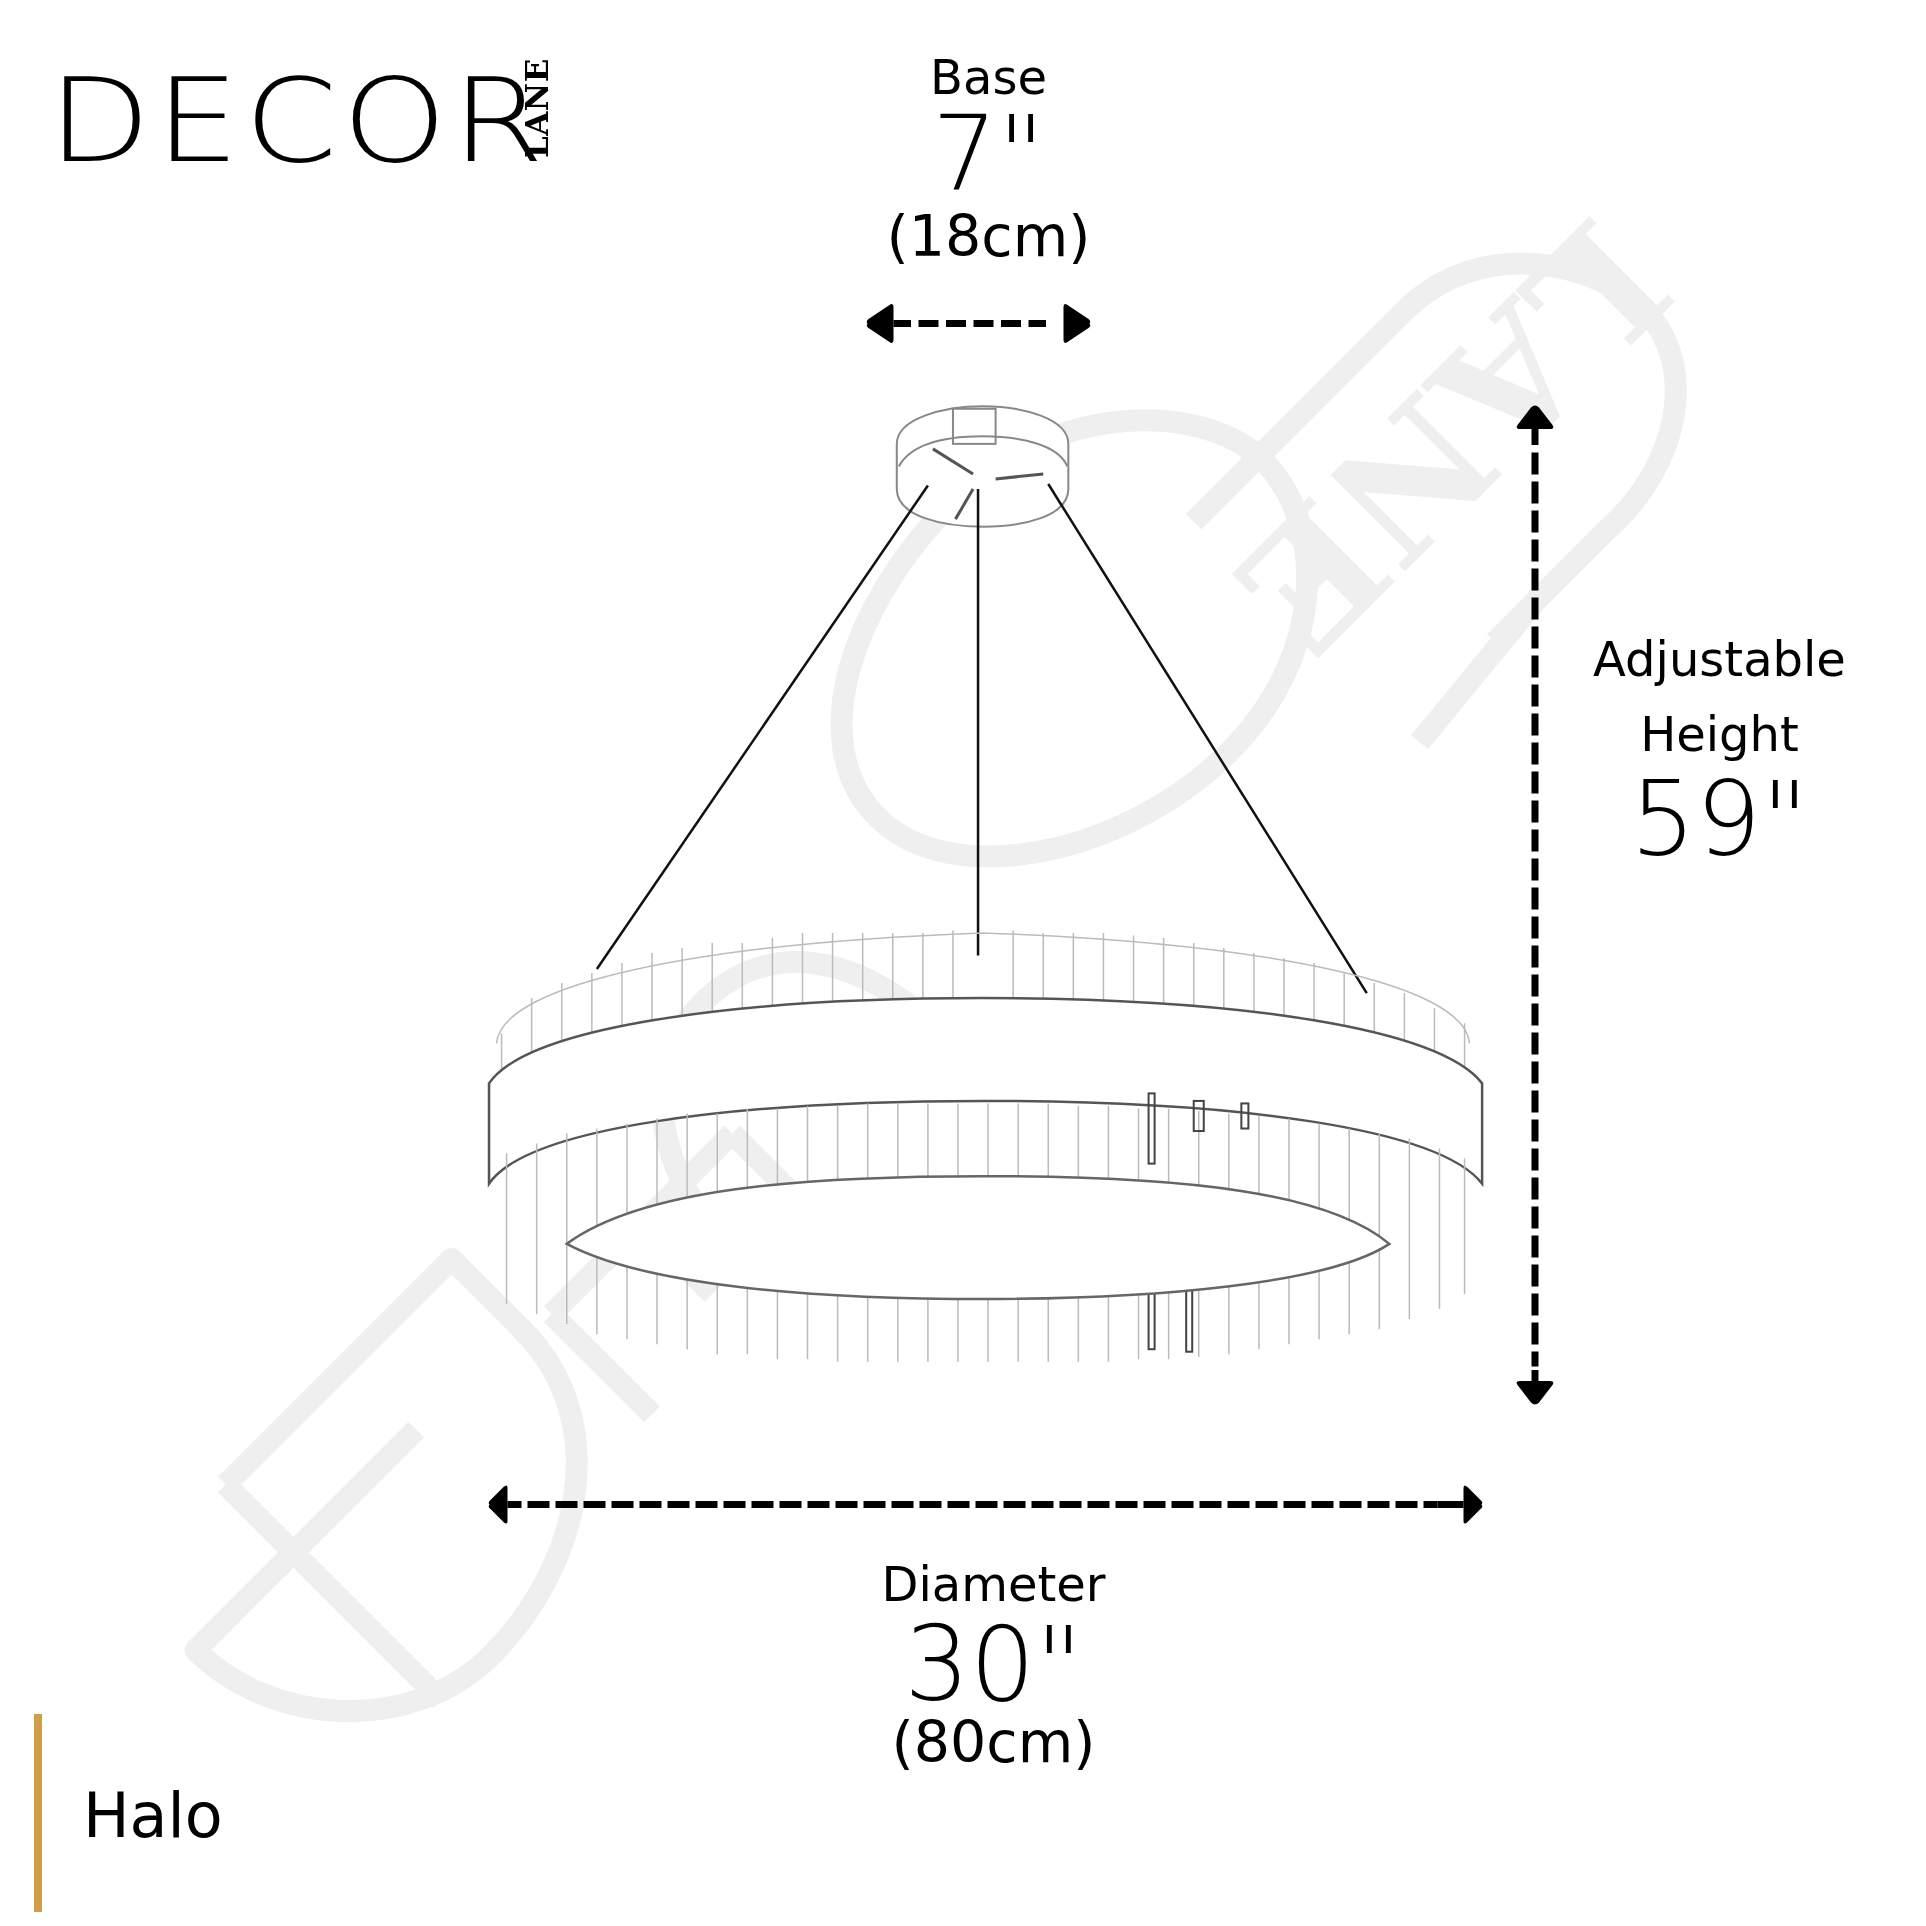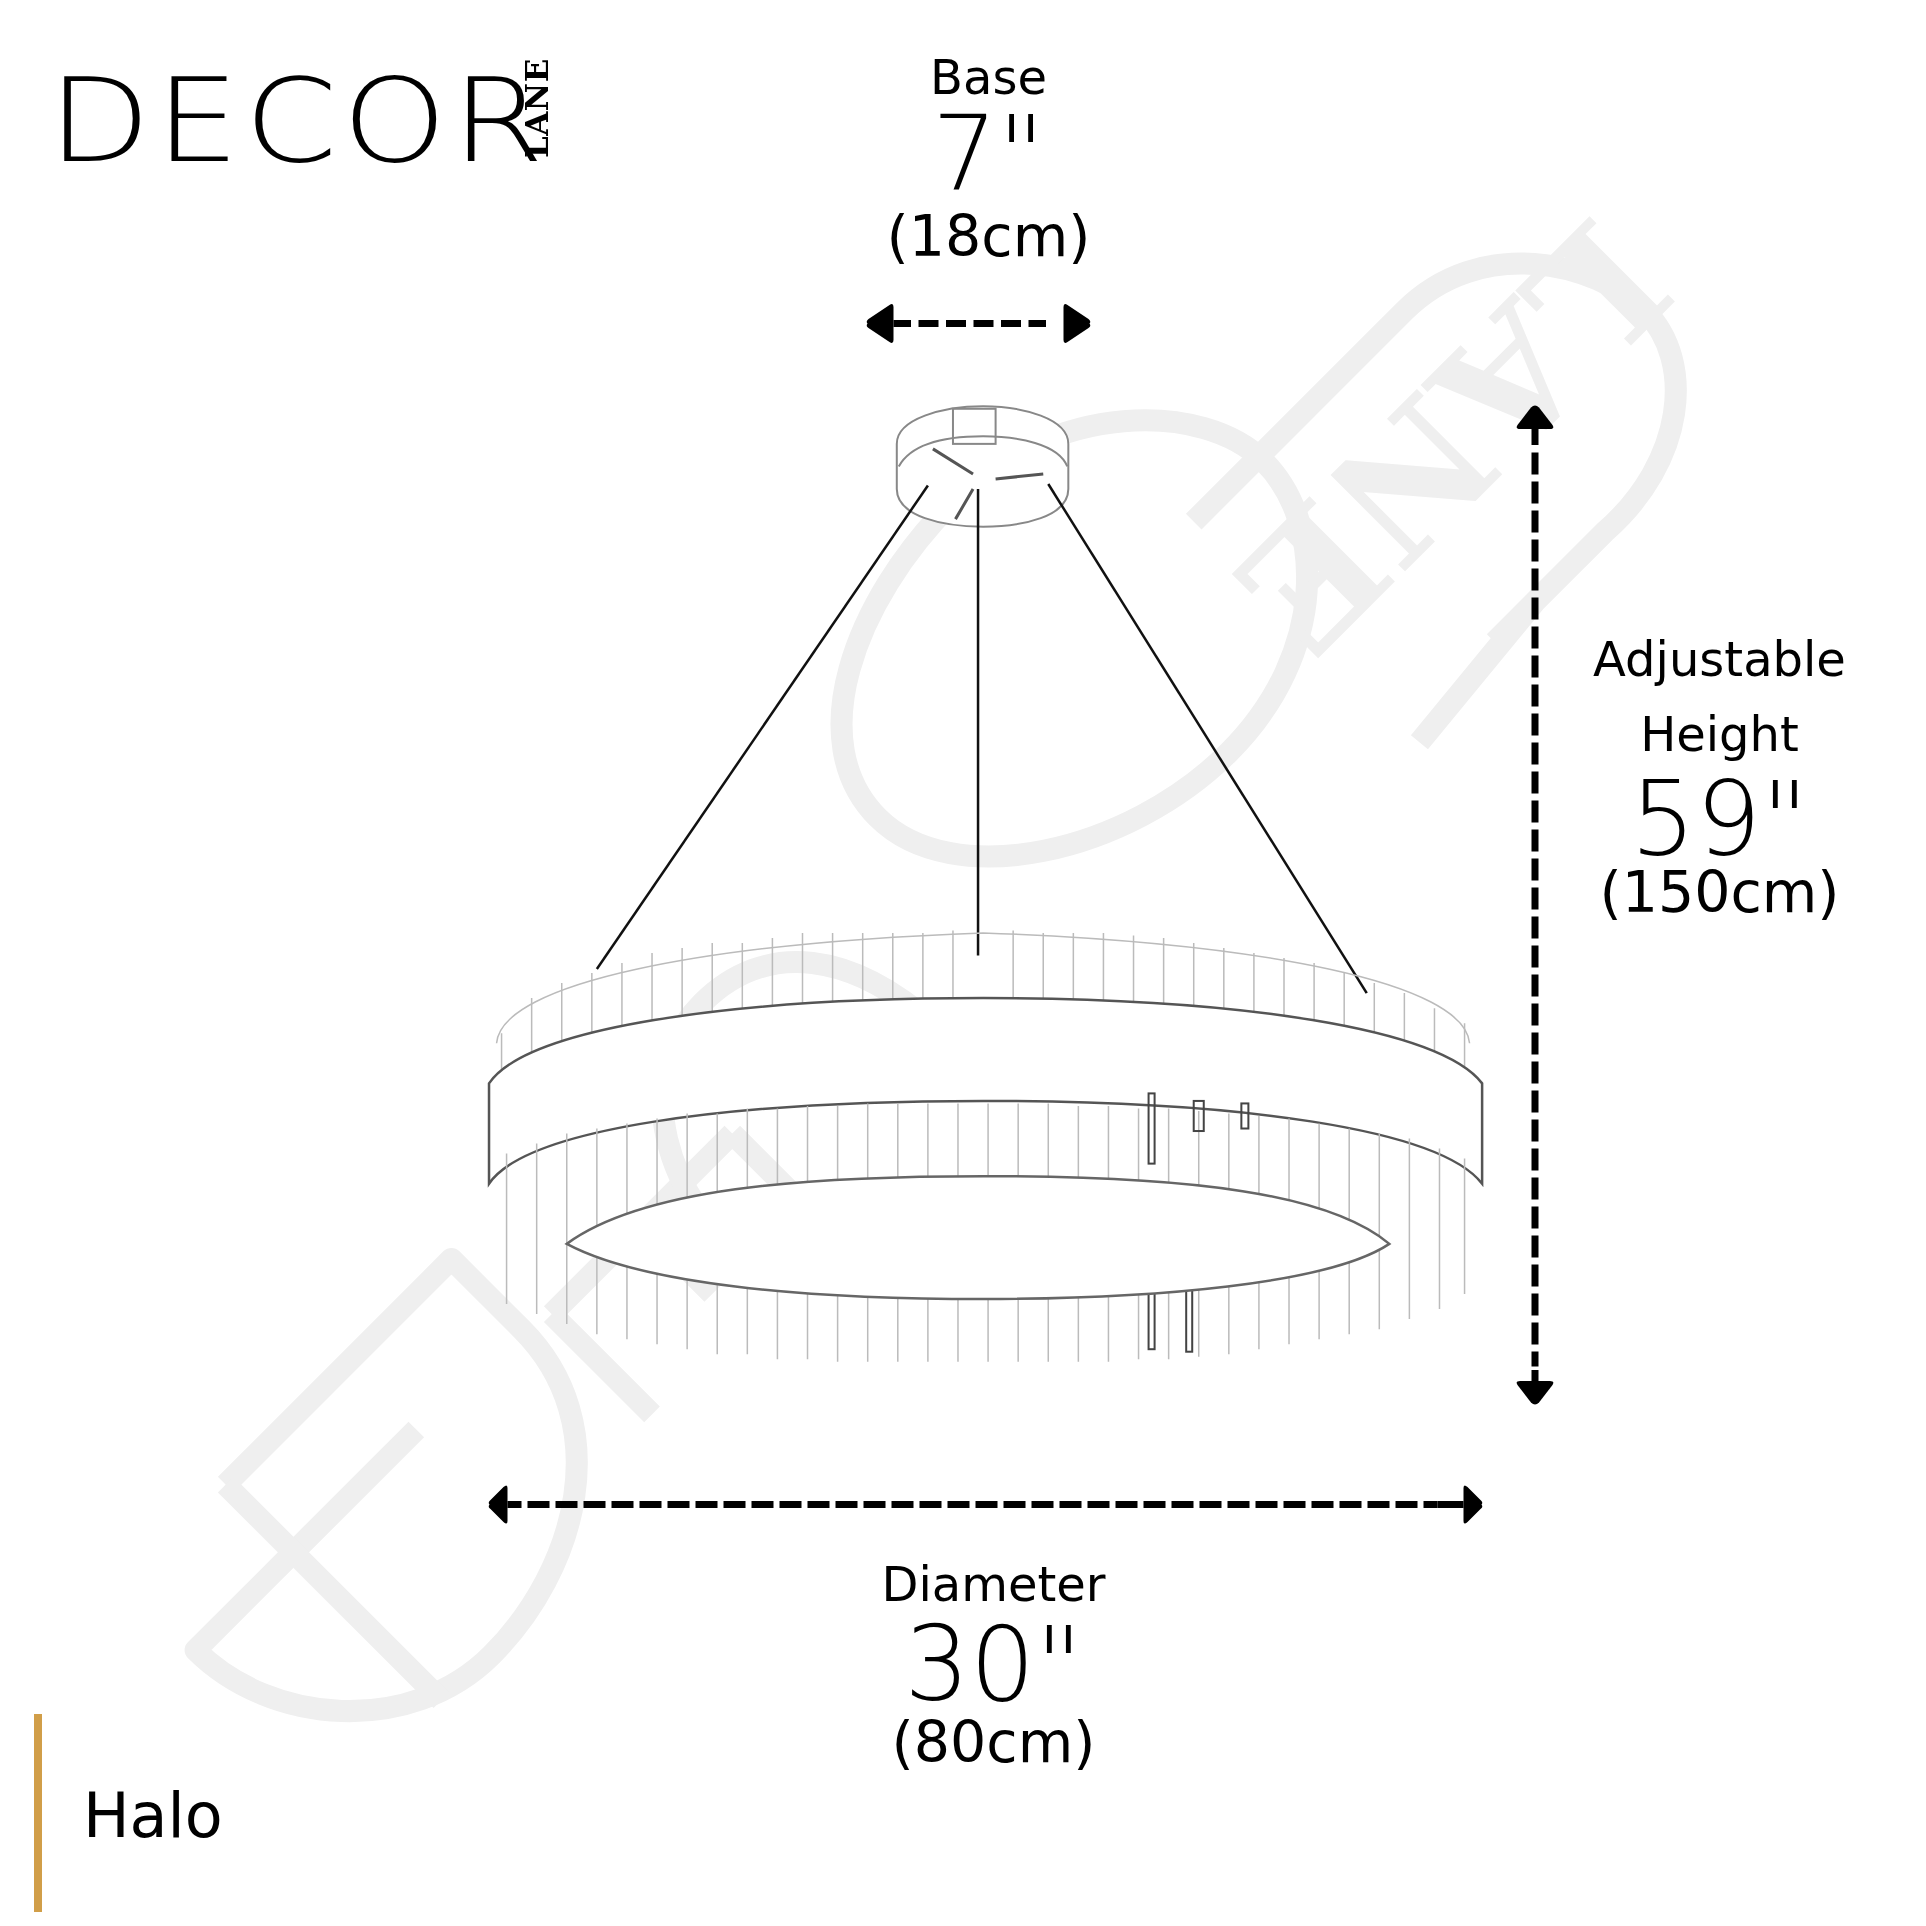--- a/index.html
+++ b/index.html
@@ -148,21 +148,20 @@
     </g>
     <path d="M42 2010 Q50 2018 58 2010 L85 1975 Q90 1967 80 1967 L20 1967 Q10 1967 15 1975 Z"></path>
     <rect x="43" y="1945" width="14" height="22"></rect>
   </g>
 </svg>
 
 <div class="abs label" style="left:1564px; top:632px; width:311px;">
   <div class="lbl-sm">Adjustable</div>
   <div class="lbl-sm" style="margin-top:20px;">Height</div>
   <div class="lbl-big" style="margin-top:5px;">59"</div>
-  <div class="lbl-cm" style="margin-top:-10px;">(150cm)</div>
 </div>
 
 <svg class="abs" style="left:484px; top:1482px;" width="1003" height="45" viewBox="0 0 2000 90">
   <g fill="#000">
     <path d="M8 45 Q4 41 10 36 L36 10 Q44 3 44 12 L44 78 Q44 87 36 80 L10 54 Q4 50 8 45 Z"></path>
     <rect x="44" y="38" width="28" height="14"></rect>
     <rect x="84" y="38" width="44" height="14"></rect>
     <rect x="140" y="38" width="44" height="14"></rect>
     <rect x="196" y="38" width="44" height="14"></rect>
     <rect x="252" y="38" width="44" height="14"></rect>

